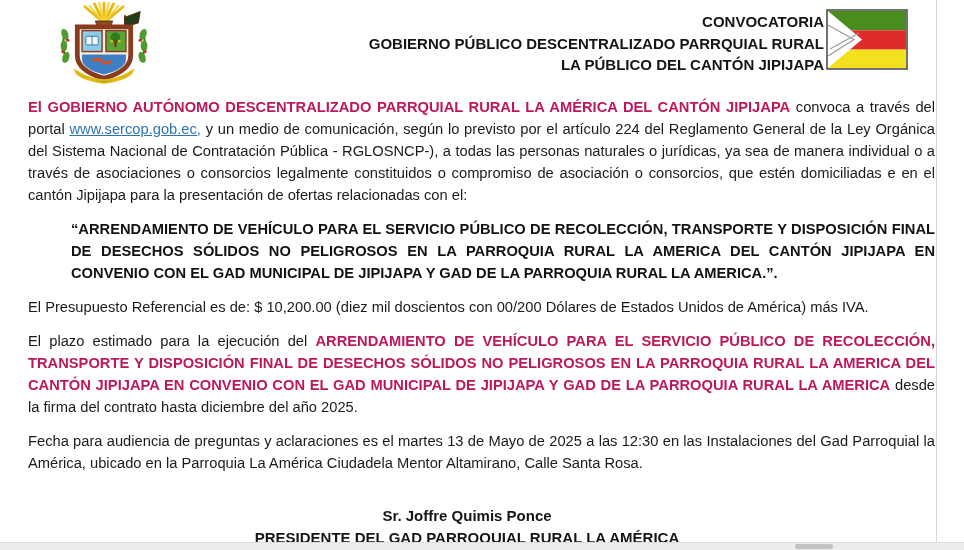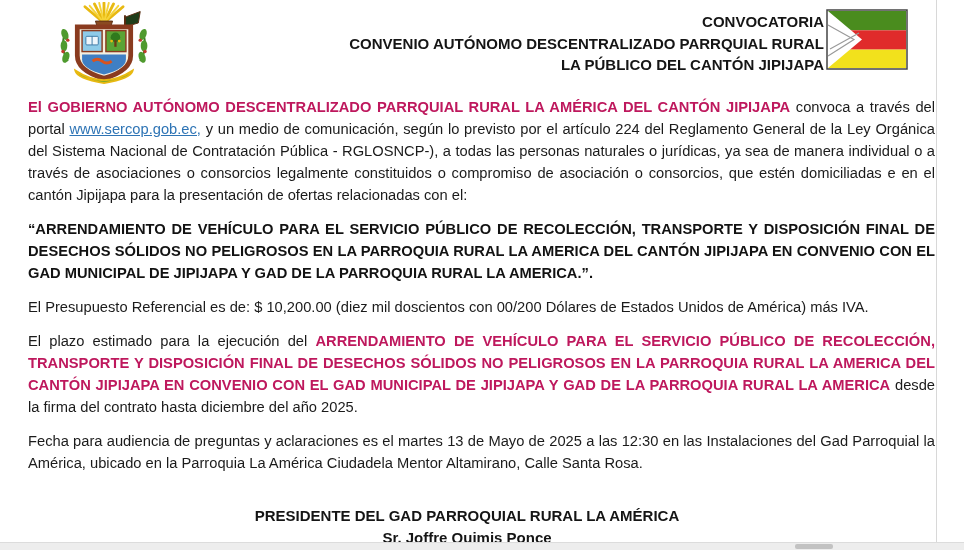--- a/index.html
+++ b/index.html
@@ -20,21 +20,21 @@
   }
   .doc-body{
     position:absolute;left:28px;top:96px;width:907px;
     font-size:14.7px;line-height:22px;
   }
   .doc-body p{
     margin:0 0 12px 0;
     text-align:justify;
     text-align-last:left;
   }
-  p.quote-bold{font-weight:bold;color:#121212;}
+  p.quote-bold{font-weight:bold;color:#121212;margin-left:43px;}
   .b{font-weight:bold;color:#be185d;}
   a.doc-link{color:#2e74b5;text-decoration:underline;cursor:pointer;}
   .signature{
     position:absolute;left:0;right:30px;top:505px;
     text-align:center;font-weight:bold;font-size:15px;line-height:22px;color:#151515;
   }
   .page-edge-right{
     position:absolute;left:936px;top:0;width:1px;height:543px;
     background:#d8d8d8;
   }
@@ -106,21 +106,21 @@
 
     <path d="M27,55 L73,55 L73,60 Q73,70 50,76 Q27,70 27,60 Z" fill="#3f7fc4"></path>
     <path d="M38,62 q5,-4 10,0 q5,4 10,0" stroke="#d9531e" stroke-width="3" fill="none"></path>
 
     <path d="M20,72 Q50,92 80,72 Q78,80 50,85 Q22,80 20,72 Z" fill="#57a32f" stroke="#e8b911" stroke-width="2"></path>
   </svg>
 </div>
 
 <div class="title-block">
   <div>CONVOCATORIA</div>
-  <div>CONVENIO AUTÓNOMO DESCENTRALIZADO PARRQUIAL RURAL</div>
+  <div>GOBIERNO PÚBLICO DESCENTRALIZADO PARRQUIAL RURAL</div>
   <div>LA PÚBLICO DEL CANTÓN JIPIJAPA</div>
 </div>
 
 <div class="flag">
   <svg viewBox="0 0 82 61" width="82" height="61" aria-hidden="true">
     <rect x="1" y="1" width="80" height="59" fill="#ffffff" stroke="#444444" stroke-width="1.5"></rect>
     <rect x="2" y="2" width="78" height="19.3" fill="#4a8c1e"></rect>
     <rect x="2" y="21.3" width="78" height="19.3" fill="#e02b2b"></rect>
     <rect x="2" y="40.6" width="78" height="18.4" fill="#f2e11c"></rect>
     <polygon points="2,2 36,30.5 2,59" fill="#ffffff"></polygon>
@@ -137,20 +137,20 @@
   <p class="quote-bold">“ARRENDAMIENTO DE VEHÍCULO PARA EL SERVICIO PÚBLICO DE RECOLECCIÓN, TRANSPORTE Y DISPOSICIÓN FINAL DE DESECHOS SÓLIDOS NO PELIGROSOS EN LA PARROQUIA RURAL LA AMERICA DEL CANTÓN JIPIJAPA EN CONVENIO CON EL GAD MUNICIPAL DE JIPIJAPA Y GAD DE LA PARROQUIA RURAL LA AMERICA.”.</p>
 
   <p>El Presupuesto Referencial es de: $ 10,200.00 (diez mil doscientos con 00/200 Dólares de Estados Unidos de América) más IVA.</p>
 
   <p><span>El plazo estimado para la ejecución del </span><span class="b">ARRENDAMIENTO DE VEHÍCULO PARA EL SERVICIO PÚBLICO DE RECOLECCIÓN, TRANSPORTE Y DISPOSICIÓN FINAL DE DESECHOS SÓLIDOS NO PELIGROSOS EN LA PARROQUIA RURAL LA AMERICA DEL CANTÓN JIPIJAPA EN CONVENIO CON EL GAD MUNICIPAL DE JIPIJAPA Y GAD DE LA PARROQUIA RURAL LA AMERICA</span><span> desde la firma del contrato hasta diciembre del año 2025.</span></p>
 
   <p>Fecha para audiencia de preguntas y aclaraciones es el martes 13 de Mayo de 2025 a las 12:30 en las Instalaciones del Gad Parroquial la América, ubicado en la Parroquia La América Ciudadela Mentor Altamirano, Calle Santa Rosa.</p>
 </div>
 
 <div class="signature">
+  <div>Sr. Joffre Quimis Ponce</div>
   <div>PRESIDENTE DEL GAD PARROQUIAL RURAL LA AMÉRICA</div>
-  <div>Sr. Joffre Quimis Ponce</div>
 </div>
 
 <div class="page-edge-right"></div>
 <div class="bottom-strip">
   <div class="scroll-thumb"></div>
 </div>
 
 </body></html>

